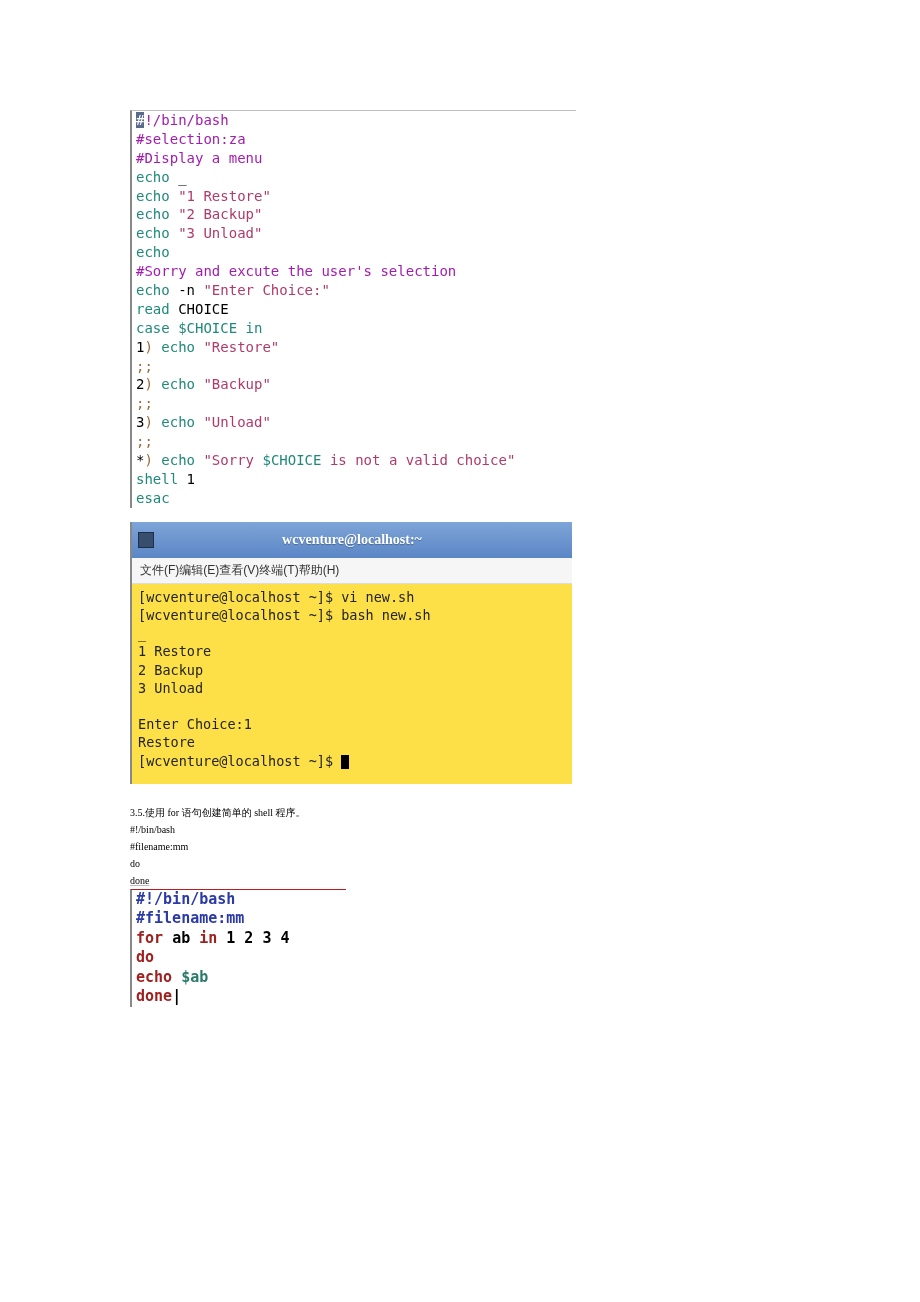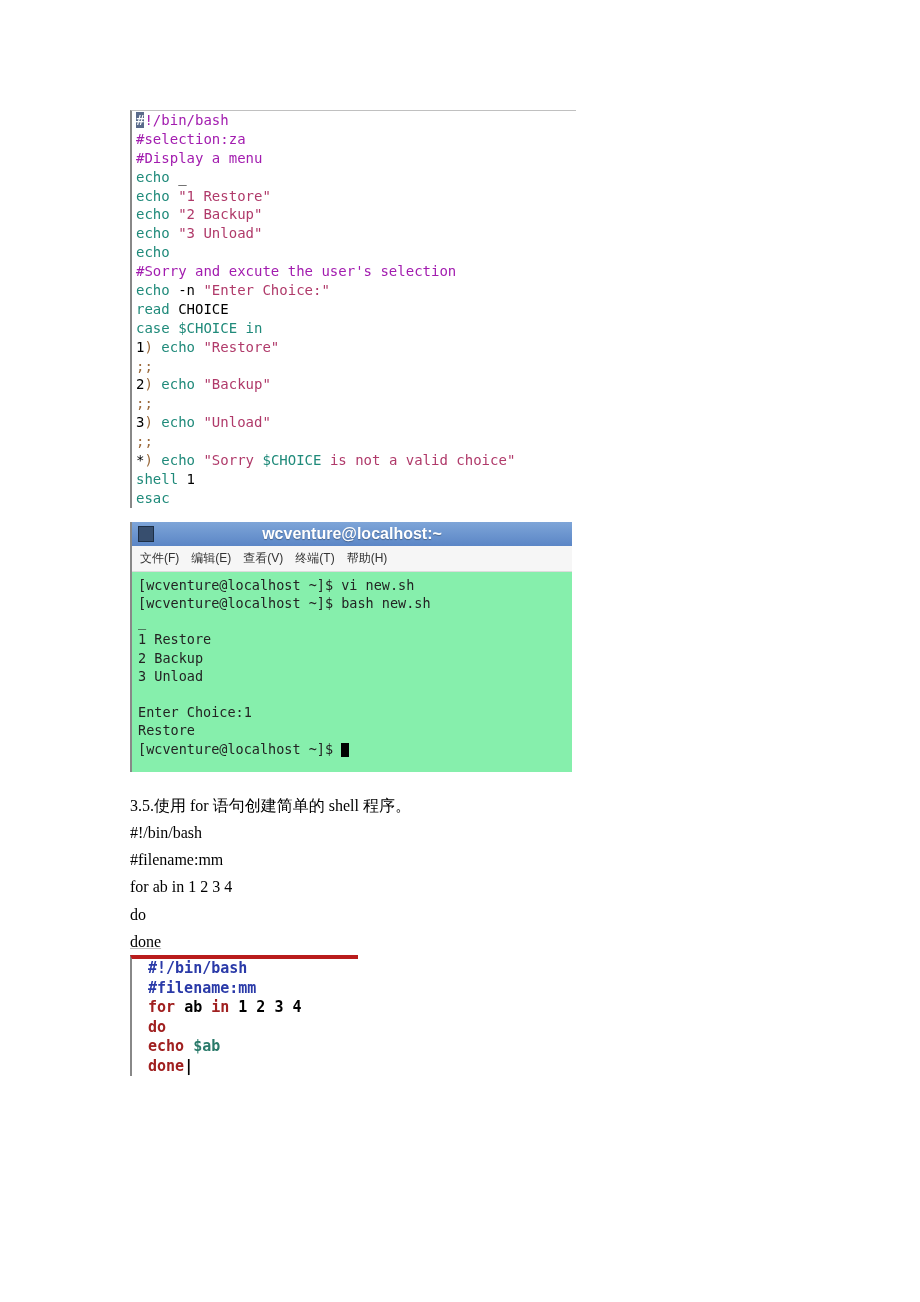--- a/index.html
+++ b/index.html
@@ -22,54 +22,54 @@
     font-family: "DejaVu Sans Mono","Consolas","Menlo",monospace;
     font-size: 14px;
     line-height: 1.35;
     white-space: pre;
     margin-bottom: 14px;
     border-top: 1px solid #c0c0c0;
     width: 440px;
   }
   .code-block2 {
     border-left: 2px solid #888;
-    padding-left: 16px;
+    padding-left: 4px;
     font-family: "DejaVu Sans Mono","Consolas","Menlo",monospace;
     font-size: 15px;
     font-weight: bold;
     line-height: 1.3;
     white-space: pre;
-    border-top: 4px solid #b91c1c;
+    border-top: 1px solid #b91c1c;
     width: 210px;
   }
   .c-blue   { color:#a21caf; }
   .c-teal   { color:#1f8a7a; }
   .c-brown  { color:#9b6a3c; }
   .c-plain  { color:#000; }
   .c-magenta{ color:#b03a6a; }
   .c-red2   { color:#a02020; font-weight:bold;}
   .c-teal2  { color:#2a7a6a; font-weight:bold;}
   .c-blue2  { color:#2a3aa8; font-weight:bold;}
   .c-black2 { color:#000;    font-weight:bold;}
   .highlight{ background:#5a6a8a; color:#fff; }
 
   .term-wrap {
     border-left: 2px solid #888;
     width: 440px;
     margin-bottom: 20px;
   }
   .titlebar {
-    height: 24px;
+    height: 36px;
     background: linear-gradient(#7ea5d8,#5b86c6);
     display:flex;
     align-items:center;
     padding:0 6px;
     color:#fff;
-    font-family: Liberation Sans, sans-serif;
-    font-size:16px;
+    font-family: Liberation Serif, serif;
+    font-size:14px;
     font-weight:bold;
     position:relative;
     box-sizing:border-box;
   }
   .titlebar-icon {
     width:14px;height:14px;
     background:#374e6e;
     border:1px solid #1d2f46;
     margin-right:8px;
   }
@@ -80,40 +80,39 @@
     text-shadow: 0 1px 1px rgba(0,0,0,.3);
   }
   .menubar {
     background:#f6f6f6;
     border-bottom:1px solid #dcdcdc;
     font-family:sans-serif;
     font-size:12px;
     color:#333;
     padding:4px 8px;
     display:flex;
-    gap:12px;
   }
   .term-body {
-    background:#86efac;
+    background:#fde047;
     font-family:"DejaVu Sans Mono","Consolas",monospace;
     font-size:13.5px;
     line-height:1.35;
     white-space:pre;
     padding:4px 6px 14px 6px;
     color:#232323;
   }
   .cursor-block {
     display:inline-block;
     width:8px;height:14px;
     background:#000;
     vertical-align:text-bottom;
   }
   .doc-text {
     font-family:"SimSun", serif;
-    font-size:16px;
+    font-size:10px;
     line-height:1.7;
     color:#000;
   }
   .doc-text p { margin:0; }
 </style>
 </head>
 <body>
 
 <div class="page">
 
@@ -161,21 +160,20 @@
 
 Enter Choice:1
 Restore
 [wcventure@localhost ~]$ </span><span class="cursor-block"></span></div>
   </div>
 
   <div class="doc-text">
     <p>3.5.使用 for 语句创建简单的 shell 程序。</p>
     <p>#!/bin/bash</p>
     <p>#filename:mm</p>
-    <p>for ab in 1 2 3 4</p>
     <p>do</p>
     <p style="text-decoration:underline; text-decoration-color:#bbb; width:210px;">done</p>
   </div>
 
   <div class="code-block2"><span class="c-blue2">#!/bin/bash</span>
 <span class="c-blue2">#filename:mm</span>
 <span class="c-red2">for </span><span class="c-black2">ab </span><span class="c-red2">in </span><span class="c-black2">1 2 3 4</span>
 <span class="c-red2">do</span>
 <span class="c-red2">echo </span><span class="c-teal2">$ab</span>
 <span class="c-red2">done</span><span class="c-black2">|</span></div>

